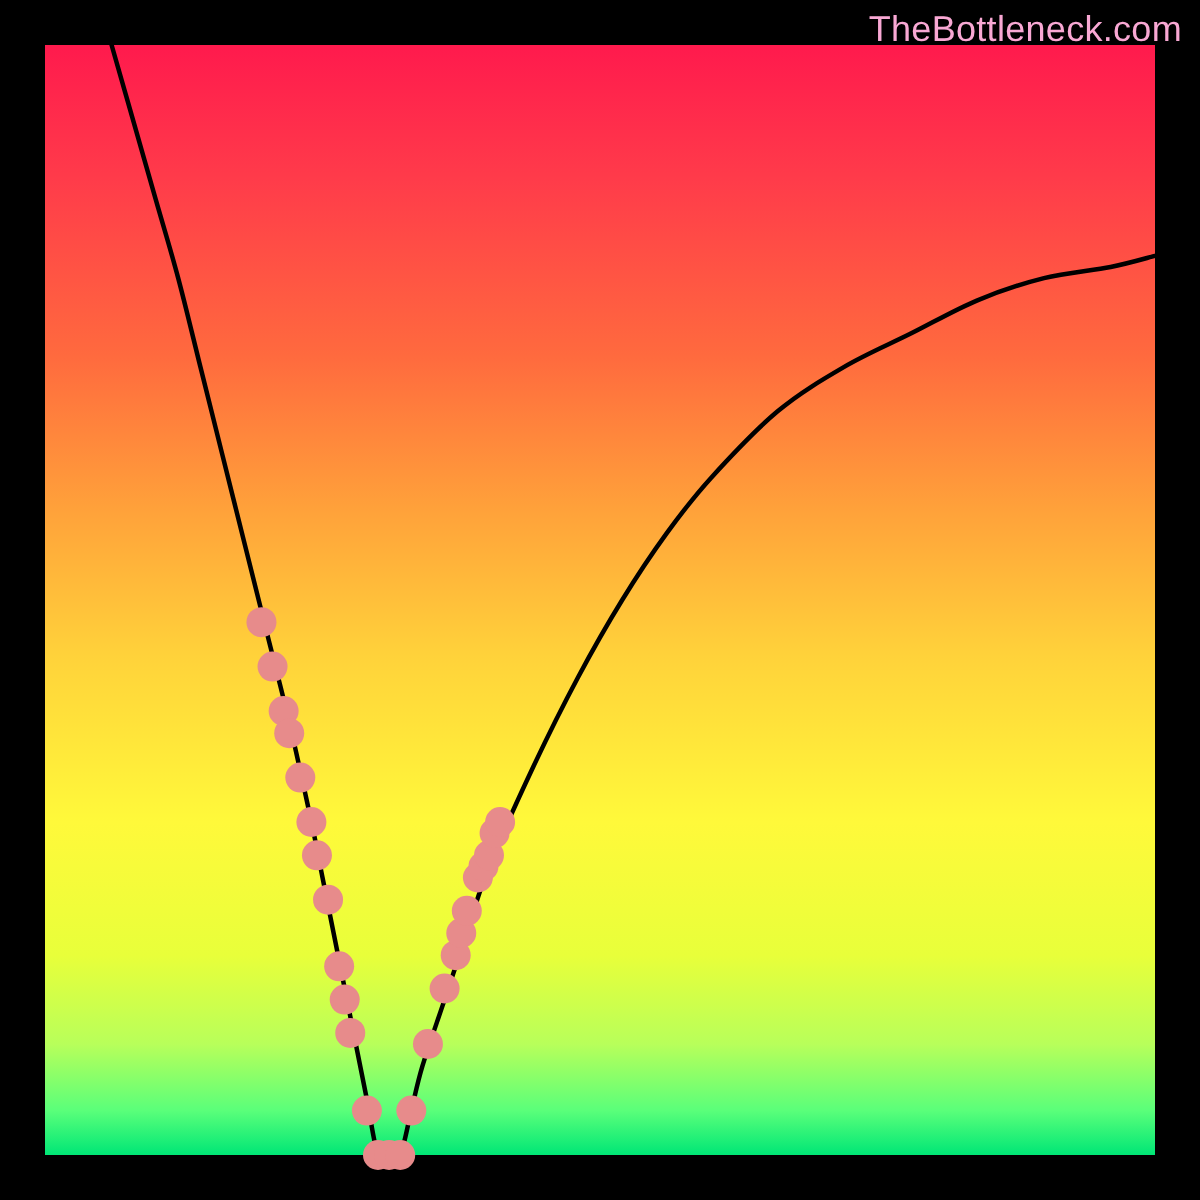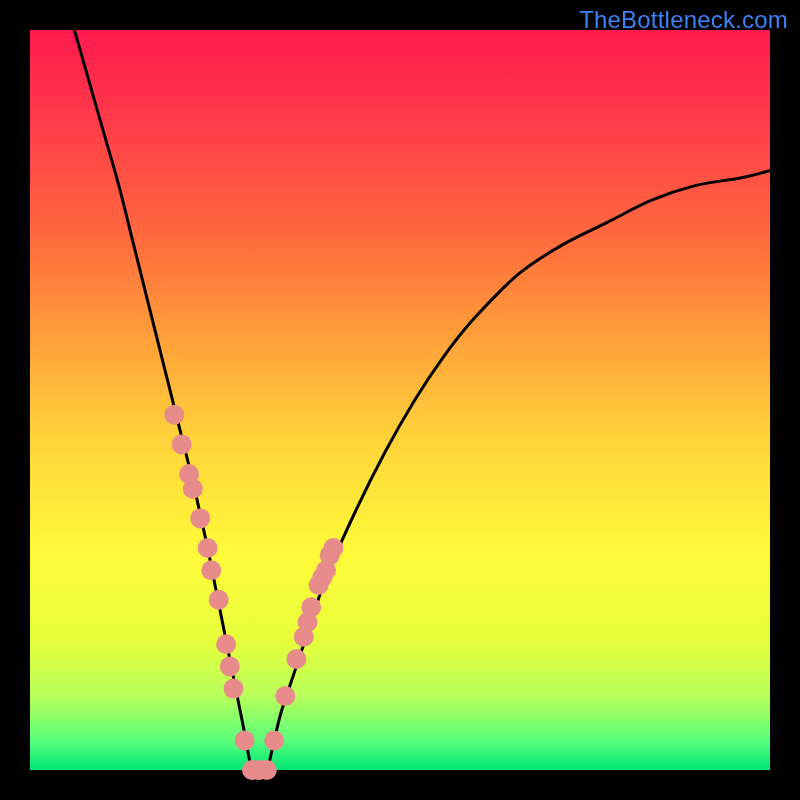--- a/index.html
+++ b/index.html
@@ -35,21 +35,21 @@
       #b8ff5a 90%,
       #5aff7a 96%,
       #00e676 100%);
   }
   .watermark {
     position: absolute;
     top: 6px;
     right: 12px;
     font-family: Arial, Helvetica, sans-serif;
     font-size: 24px;
-    color: #3b82f6;
+    color: #f9a8d4;
     letter-spacing: 0.2px;
     user-select: none;
   }
   svg.curve {
     position: absolute;
     left: 0;
     top: 0;
     width: 740px;
     height: 740px;
     overflow: visible;

